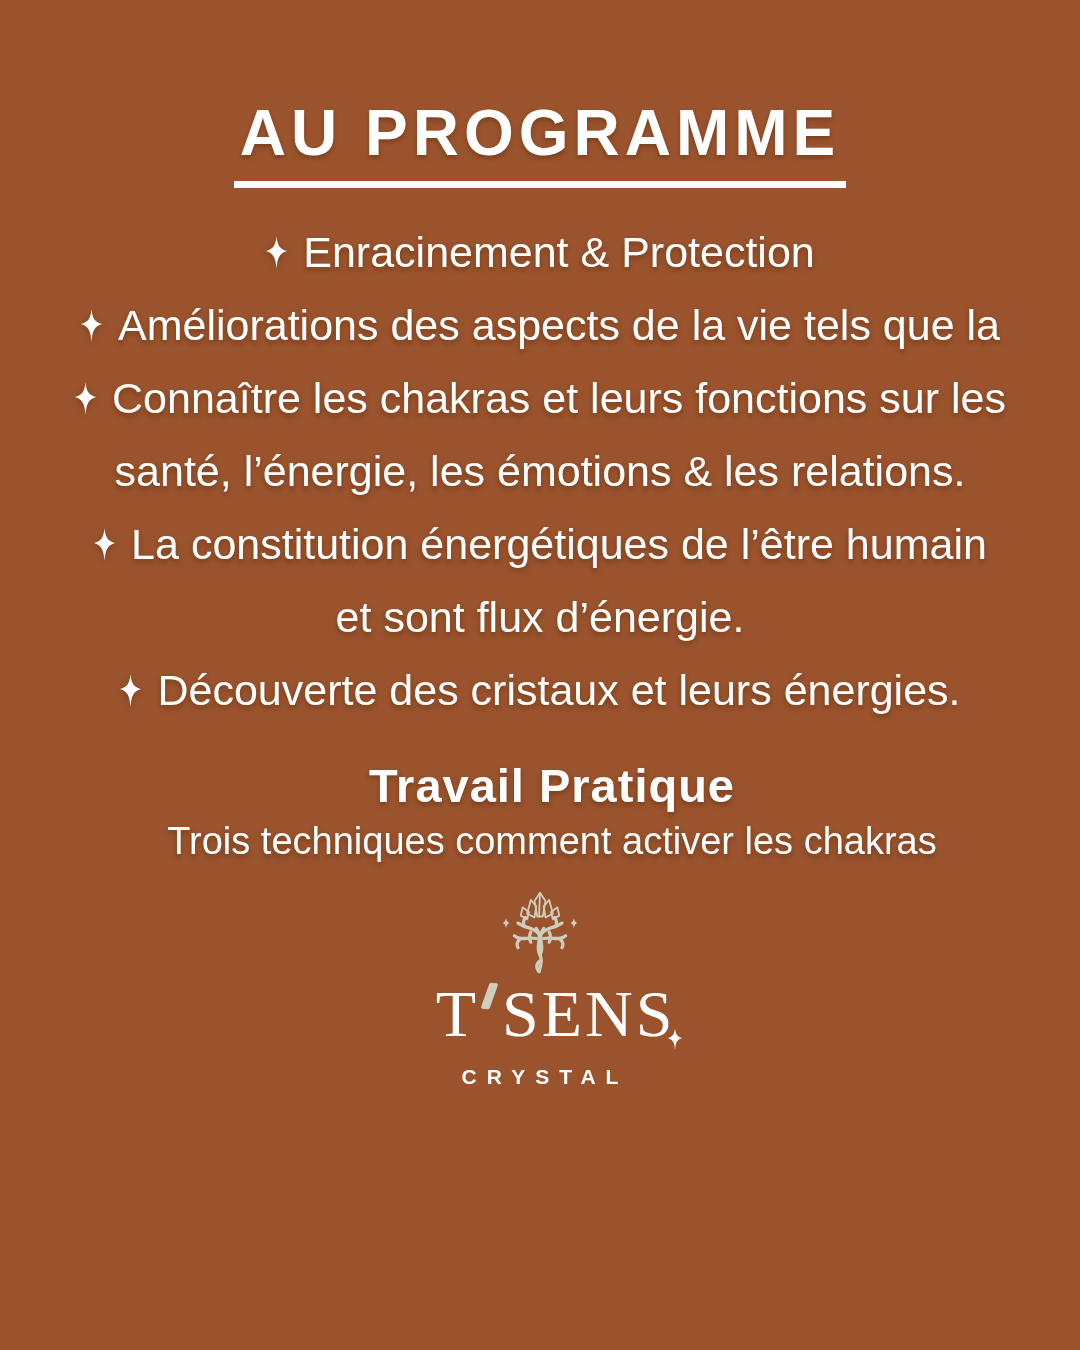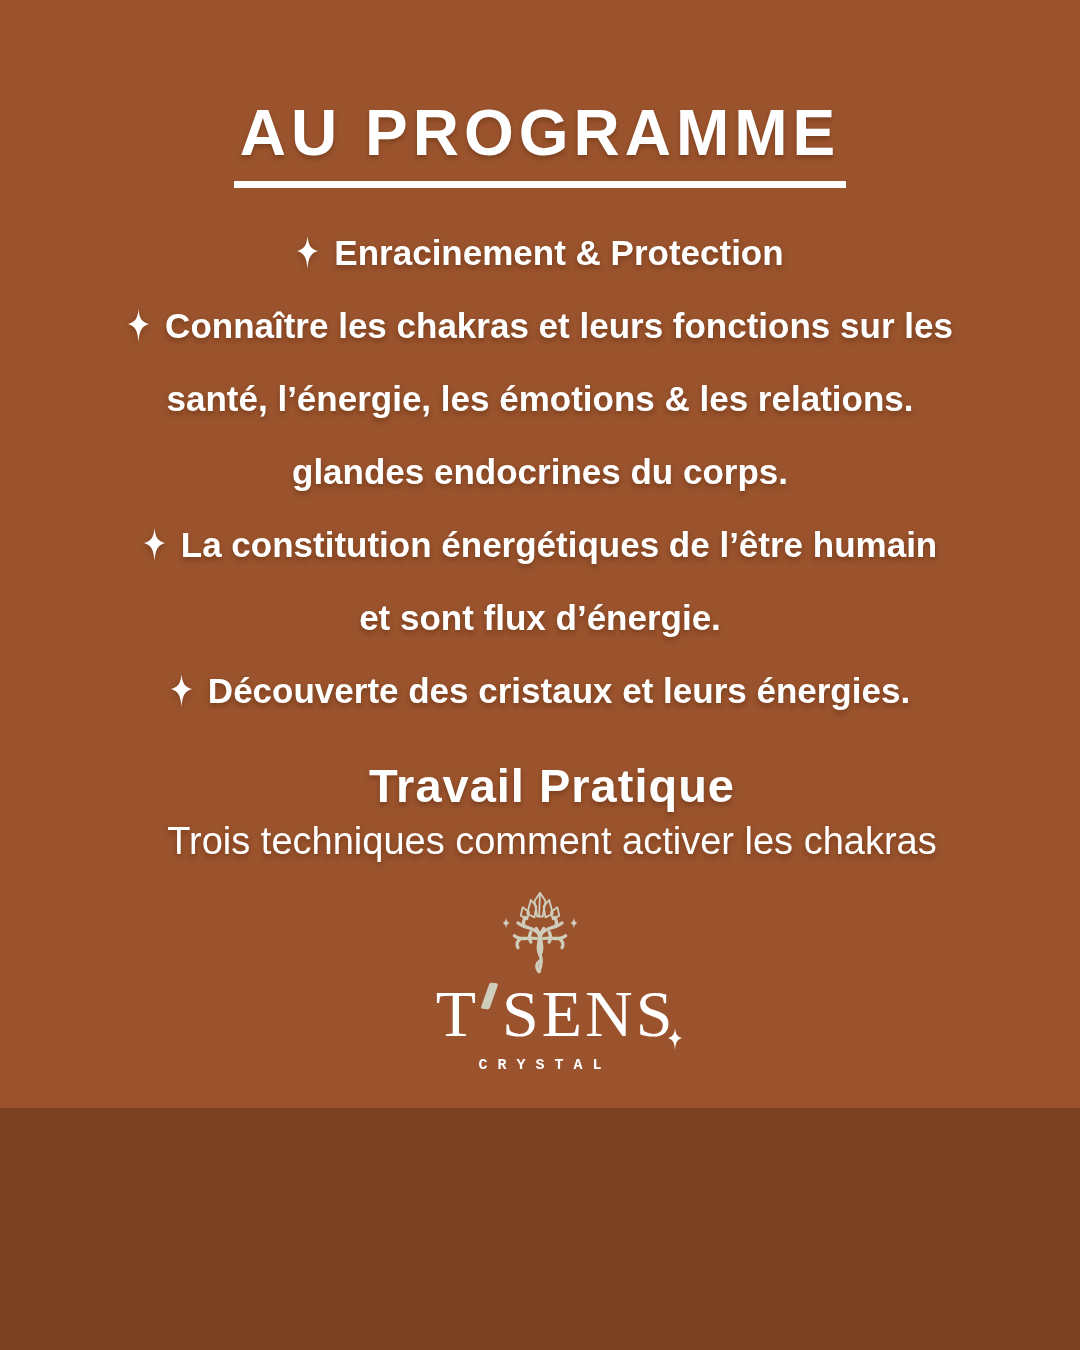--- a/index.html
+++ b/index.html
@@ -3,21 +3,21 @@
 <meta charset="utf-8">
 <style>
   :root{
     --bg:#9A532C;
     --text:#FFFFFF;
     --logo:#CFCDBC;
   }
   html,body{margin:0;padding:0;background:#7a4222;}
   .poster{
     position:relative;
-    width:1080px;height:1108px;
+    width:1080px;height:1350px;
     margin:0 auto;
     background:var(--bg);
     color:var(--text);
     font-family:"Liberation Sans", sans-serif;
     overflow:hidden;
     text-align:center;
   }
   
   .title-wrap{padding-top:100px;}
   .title-text{
@@ -27,23 +27,23 @@
     letter-spacing:5px;
     line-height:1.05;
     padding:0 6px 14px 6px;
     border-bottom:7px solid var(--text);
     text-shadow:0 3px 4px rgba(70,32,9,.35);
     white-space:nowrap;
   }
   
   .program{margin-top:28px;}
   .program .line{
-    font-size:35px;
+    font-size:43px;
     line-height:73px;
-    font-weight:700;
+    font-weight:400;
     text-shadow:0 3px 5px rgba(70,32,9,.40);
     white-space:nowrap;
   }
   .sparkle{
     width:23px;height:33px;
     display:inline-block;
     vertical-align:middle;
     margin-right:15px;
     transform:translateY(-3px);
     filter:drop-shadow(0 2px 3px rgba(70,32,9,.35));
@@ -88,47 +88,48 @@
     vertical-align:top;
     margin-top:4px;
   }
   .name-sparkle{
     width:16px;height:22px;
     display:inline-block;
     vertical-align:baseline;
     transform:translate(-8px,14px);
   }
   .brand-sub{
-    font-size:15px;
+    font-size:21px;
     font-weight:700;
     letter-spacing:10px;
     text-indent:10px;
-    margin-top:8px;
+    margin-top:16px;
     color:var(--text);
-    font-family:Liberation Mono, monospace;
   }
 </style>
 </head>
 <body>
 
 <div class="poster">
 
   <div class="title-wrap">
     <h1 class="title-text" style="margin:0">AU PROGRAMME</h1>
   </div>
 
   <div class="program">
       <div class="line"><svg class="sparkle" viewBox="0 0 24 34" aria-hidden="true">
     <path d="M12 0 C13 9.5 15 13 23 15.5 C15 18 13 22.5 12 34 C11 22.5 9 18 1 15.5 C9 13 11 9.5 12 0 Z" fill="#FFFFFF"></path>
   </svg><span>Enracinement &amp; Protection</span></div>
       <div class="line"><svg class="sparkle" viewBox="0 0 24 34" aria-hidden="true">
     <path d="M12 0 C13 9.5 15 13 23 15.5 C15 18 13 22.5 12 34 C11 22.5 9 18 1 15.5 C9 13 11 9.5 12 0 Z" fill="#FFFFFF"></path>
+  </svg><span>Améliorations des aspects de la vie tels que la</span></div>
+      <div class="line"><svg class="sparkle" viewBox="0 0 24 34" aria-hidden="true">
+    <path d="M12 0 C13 9.5 15 13 23 15.5 C15 18 13 22.5 12 34 C11 22.5 9 18 1 15.5 C9 13 11 9.5 12 0 Z" fill="#FFFFFF"></path>
   </svg><span>Connaître les chakras et leurs fonctions sur les</span></div>
       <div class="line"><span>santé, l’énergie, les émotions &amp; les relations.</span></div>
-      <div class="line"><span>glandes endocrines du corps.</span></div>
       <div class="line"><svg class="sparkle" viewBox="0 0 24 34" aria-hidden="true">
     <path d="M12 0 C13 9.5 15 13 23 15.5 C15 18 13 22.5 12 34 C11 22.5 9 18 1 15.5 C9 13 11 9.5 12 0 Z" fill="#FFFFFF"></path>
   </svg><span>La constitution énergétiques de l’être humain</span></div>
       <div class="line"><span>et sont flux d’énergie.</span></div>
       <div class="line"><svg class="sparkle" viewBox="0 0 24 34" aria-hidden="true">
     <path d="M12 0 C13 9.5 15 13 23 15.5 C15 18 13 22.5 12 34 C11 22.5 9 18 1 15.5 C9 13 11 9.5 12 0 Z" fill="#FFFFFF"></path>
   </svg><span>Découverte des cristaux et leurs énergies.</span></div>
     </div>
 
   <div class="practice">

